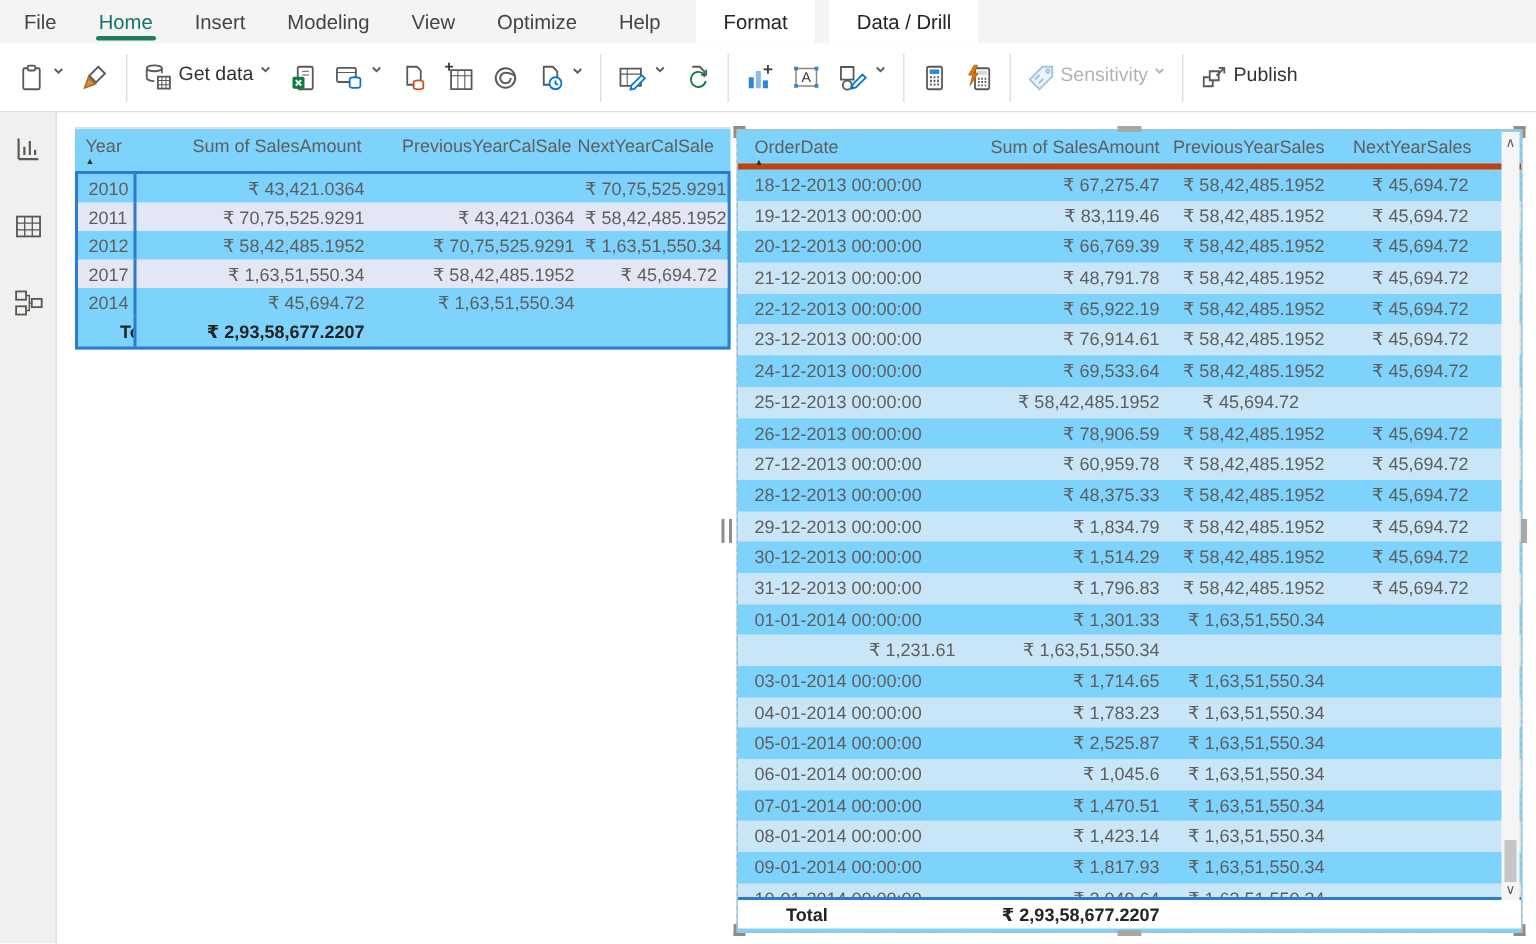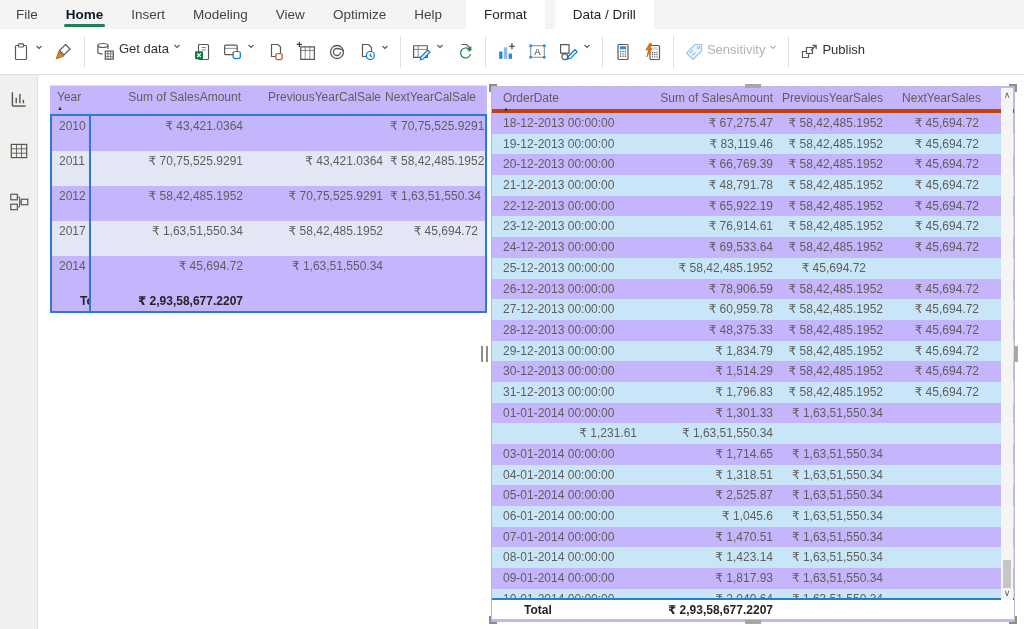--- a/index.html
+++ b/index.html
@@ -4,21 +4,21 @@
 <style>
   * { box-sizing: border-box; margin: 0; padding: 0; }
   html,body { width:1024px; height:629px; overflow:hidden; background:#fff;
     font-family:"Liberation Sans","DejaVu Sans",sans-serif; }
   .app { width:1024px; height:629px; display:flex; flex-direction:column; }
 
   
   .menubar { height:29px; background:#f5f4f2; display:flex; align-items:stretch;
     font-size:13.5px; color:#444; padding-left:2px; flex:0 0 auto; }
   .menu-item { position:relative; display:flex; align-items:center; padding:0 14px; cursor:pointer; }
-  .menu-item.active span { color:#0f172a; font-weight:bold; }
+  .menu-item.active span { color:#0f766e; font-weight:normal; }
   .menu-item .underline { position:absolute; left:12px; right:12px; bottom:2px; height:3px;
     border-radius:2px; background:#1a7f5a; }
   .menu-item.contextual { background:#fff; margin-left:10px; padding:0 18px; color:#252423; }
 
   
   .ribbon { height:46px; background:#fff; border-bottom:1px solid #e1dfdd; display:flex;
     align-items:center; padding:0 6px; flex:0 0 auto; }
   .rbtn { display:flex; align-items:flex-start; gap:3px; padding:5px 5px; background:none; border:none;
     font-family:inherit; font-size:13px; color:#323130; cursor:pointer; white-space:nowrap; }
   .rbtn.disabled { color:#b5b3b1; cursor:default; }
@@ -27,37 +27,37 @@
   svg.ic * { vector-effect:non-scaling-stroke; }
 
   
   .workspace { flex:1; display:flex; min-height:0; }
   .sidebar { width:38px; background:#f1f0ee; border-right:1px solid #e1dfdd; display:flex;
     flex-direction:column; align-items:center; padding-top:12px; gap:22px; }
   .sbtn { background:none; border:none; cursor:pointer; padding:2px; }
   .page { position:relative; flex:1; background:#fff; }
 
   
-  .visual { position:absolute; background:#c4b5fd; }
+  .visual { position:absolute; background:#7dd3fc; }
   .hrow, .row, .trow { display:grid; }
   .hc { display:flex; flex-direction:column; padding-top:4px; color:#605e5c; font-size:12px; cursor:pointer; }
   .hc.num { align-items:flex-end; }
   .hc .sort { font-size:6px; line-height:7px; margin-top:1px; color:#323130; }
   .cell { overflow:hidden; white-space:nowrap; color:#605e5c; font-size:12px; }
   .cell.num { text-align:right; }
   .trow .cell { color:#252423; font-weight:bold;margin-left:21px; }
 
   
   #left-visual { left:12px; top:10px; width:437px; border-top:1px solid #e4e2e0; }
   #left-visual .hrow, #left-visual .row, #left-visual .trow { grid-template-columns:39px 159px 140px 95px; }
   #left-visual .hrow { height:28px; }
   #left-visual .hc.first { padding-left:7px; }
   #left-visual .hc.num { padding-right:7px; }
   #left-visual .data-region { border:2px solid #2b7cd0; }
-  #left-visual .row { height:35px; }
+  #left-visual .row { height:19px; }
   #left-visual .row .cell, #left-visual .trow .cell { line-height:20.4px; }
   #left-visual .row .cell.first, #left-visual .trow .cell.first { padding-left:7px;
     border-right:2px solid #2b7cd0; }
   #left-visual .cell.num { padding-right:7px; }
   #left-visual .row:nth-child(even) { background:#e3e7f5; }
   #left-visual .trow { height:20px; }
 
   
   #right-visual { left:453px; top:11px; width:524px; height:536px; border:1px dashed #bcbab8; }
   #right-visual .hrow, #right-visual .row, #right-visual .trow { grid-template-columns:150px 136px 110px 113px; }
@@ -512,21 +512,21 @@
               <div class="cell num"></div>
             </div>
             <div class="row">
               <div class="cell first">03-01-2014 00:00:00</div>
               <div class="cell num">₹ 1,714.65</div>
               <div class="cell num">₹ 1,63,51,550.34</div>
               <div class="cell num"></div>
             </div>
             <div class="row">
               <div class="cell first">04-01-2014 00:00:00</div>
-              <div class="cell num">₹ 1,318.51</div>
+              <div class="cell num">₹ 1,783.23</div>
               <div class="cell num">₹ 1,63,51,550.34</div>
               <div class="cell num"></div>
             </div>
             <div class="row">
               <div class="cell first">05-01-2014 00:00:00</div>
               <div class="cell num">₹ 2,525.87</div>
               <div class="cell num">₹ 1,63,51,550.34</div>
               <div class="cell num"></div>
             </div>
             <div class="row">

